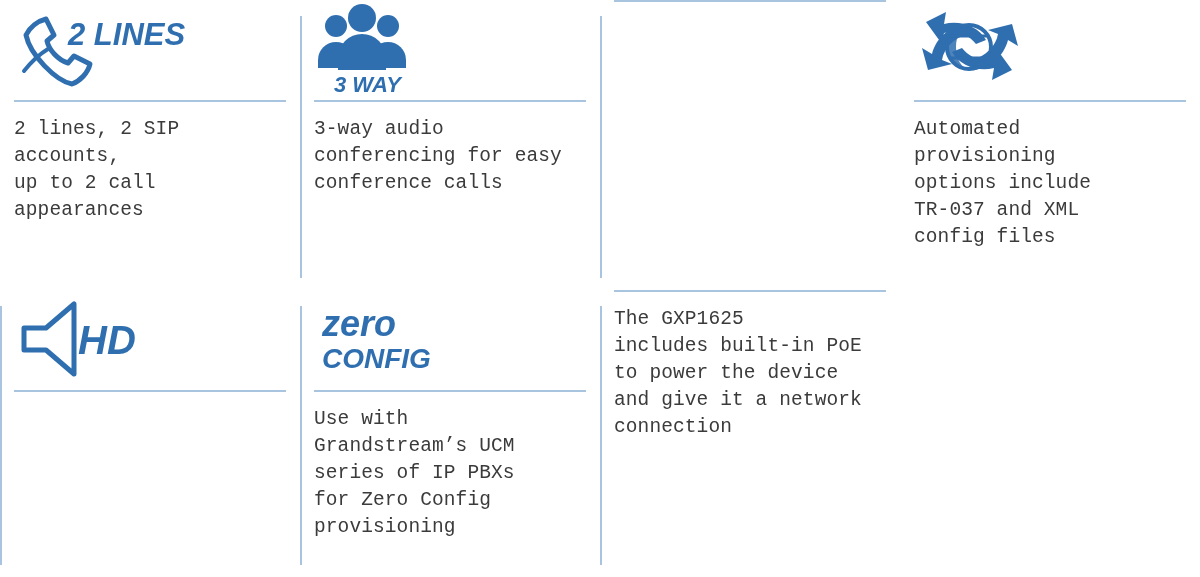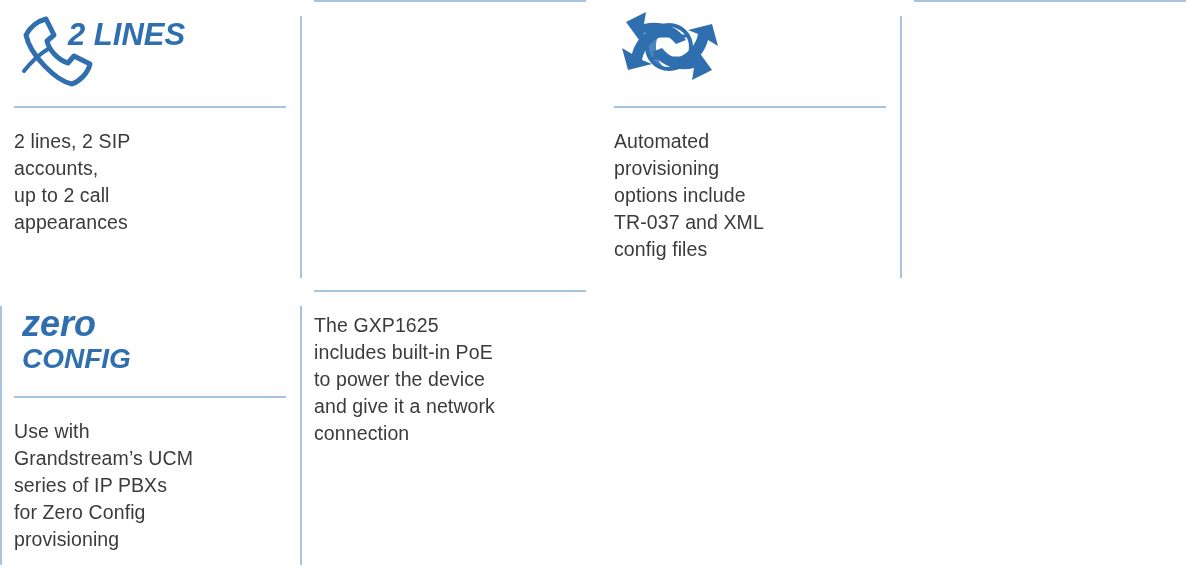--- a/index.html
+++ b/index.html
@@ -19,21 +19,20 @@
     grid-template-rows: 290px 287px;
     width: 1200px;
     height: 577px;
   }
   .cell {
     position: relative;
     box-sizing: border-box;
     padding: 0 14px 0 14px;
     display: flex;
     flex-direction: column;
-    gap: 6px;
   }
   .icon-box {
     height: 100px;
     display: flex;
     align-items: center;
     justify-content: flex-start;
     padding-left: 2px;
     box-sizing: border-box;
   }
   .rule {
@@ -41,20 +40,21 @@
     height: 2px;
     background: #a8c4de;
     margin-bottom: 14px;
   }
   .desc {
     color: #3b3b3b;
     font-size: 19.5px;
     line-height: 1.38;
     letter-spacing: 0.1px;
     white-space: pre-line;
+    font-family: Liberation Mono, monospace;
   }
   
   .cell.divider::before {
     content: "";
     position: absolute;
     left: 0;
     top: 16px;
     bottom: 12px;
     width: 2px;
     background: #a8c4de;
@@ -78,20 +78,39 @@
       </svg>
     </div>
     <div class="rule"></div>
     <div class="desc">2 lines, 2 SIP
 accounts,
 up to 2 call
 appearances</div>
   </div>
 
 
+  <div class="cell divider">
+    <div class="icon-box">
+      <svg width="120" height="96" viewBox="0 0 120 96">
+        <g fill="#2f6fb0">
+          <circle cx="20" cy="24" r="11"></circle>
+          <path d="M2,58 a18,18 0 0 1 36,0 L38,66 L2,66 Z"></path>
+          <circle cx="72" cy="24" r="11"></circle>
+          <path d="M54,58 a18,18 0 0 1 36,0 L90,66 L54,66 Z"></path>
+          <circle cx="46" cy="16" r="14"></circle>
+          <path d="M22,56 a24,24 0 0 1 48,0 L70,68 L22,68 Z"></path>
+        </g>
+        <text x="18" y="90" font-family="Liberation Sans, sans-serif" font-size="22" font-style="italic" font-weight="bold" fill="#2f6fb0">3 WAY</text>
+      </svg>
+    </div>
+    <div class="rule"></div>
+    <div class="desc">3-way audio
+conferencing for easy
+conference calls</div>
+  </div>
 
   <div class="cell divider">
     <div class="rule"></div>
   </div>
 
   <div class="cell">
     <div class="icon-box">
       <svg width="120" height="100" viewBox="0 0 120 100">
         <g fill="#2f6fb0">
           <path d="M10,22 L30,12 L28,24 C44,20 62,26 70,40 L60,44 C52,34 40,30 28,33 L26,44 Z"></path>
@@ -106,20 +125,28 @@
     </div>
     <div class="rule"></div>
     <div class="desc">Automated
 provisioning
 options include
 TR-037 and XML
 config files</div>
   </div>
 
   <div class="cell divider">
+    <div class="icon-box">
+      <svg width="150" height="96" viewBox="0 0 150 96">
+        <g class="brand" stroke-width="5" stroke-linejoin="round">
+          <path d="M8,36 L30,36 L58,12 L58,82 L30,58 L8,58 Z"></path>
+        </g>
+        <text x="62" y="62" font-family="Liberation Sans, sans-serif" font-size="40" font-style="italic" font-weight="bold" fill="#2f6fb0">HD</text>
+      </svg>
+    </div>
     <div class="rule"></div>
   </div>
 
   <div class="cell divider">
     <div class="icon-box">
       <svg width="160" height="96" viewBox="0 0 160 96">
         <text x="6" y="44" font-family="Liberation Sans, sans-serif" font-size="36" font-style="italic" font-weight="bold" fill="#2f6fb0">zero</text>
         <text x="6" y="76" font-family="Liberation Sans, sans-serif" font-size="28" font-style="italic" font-weight="bold" fill="#2f6fb0">CONFIG</text>
       </svg>
     </div>

